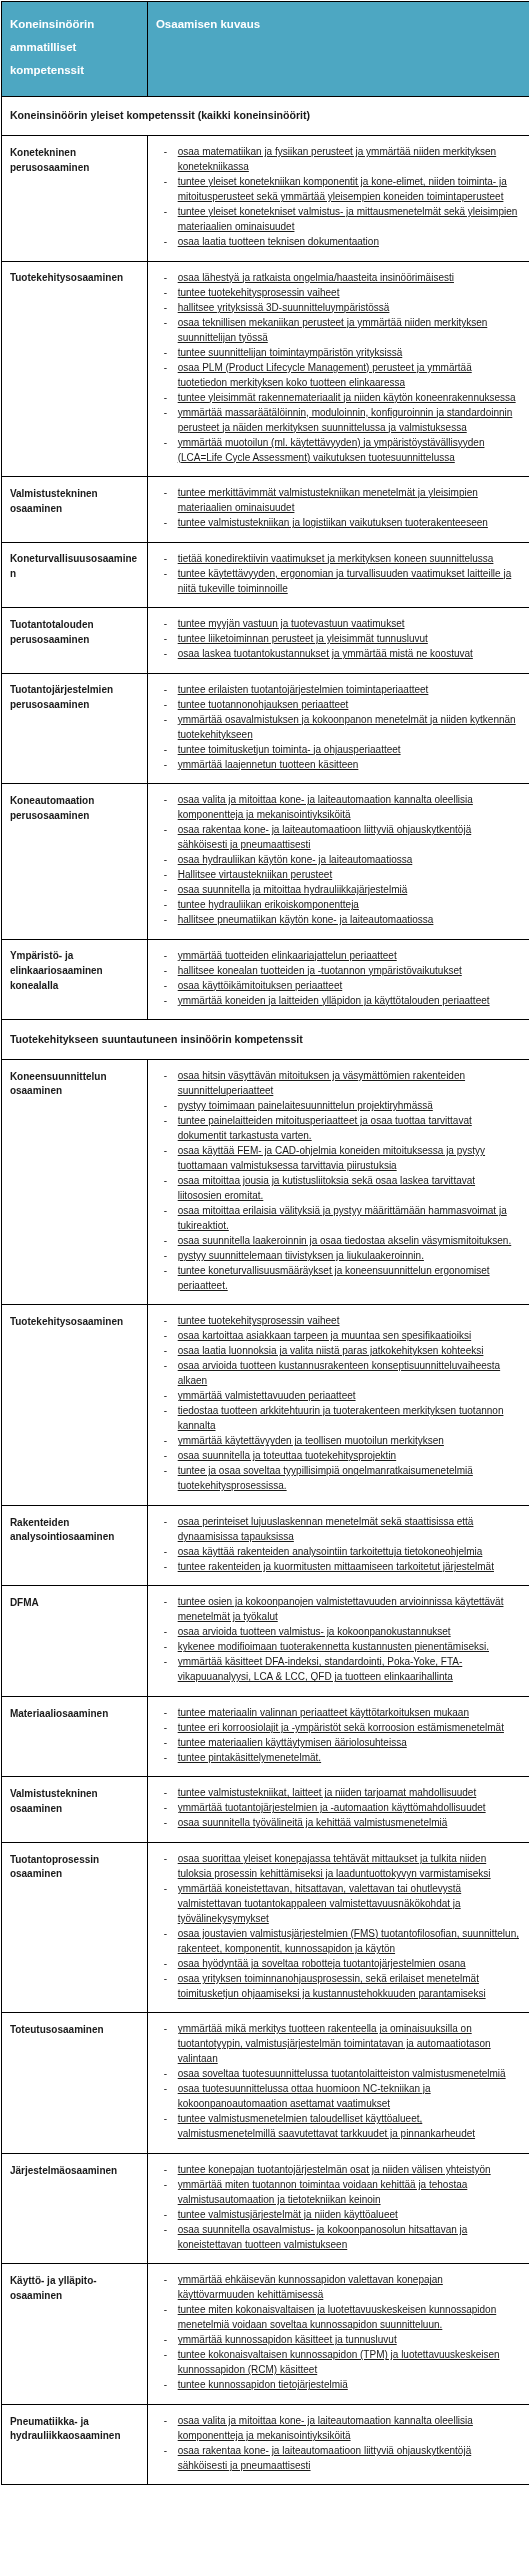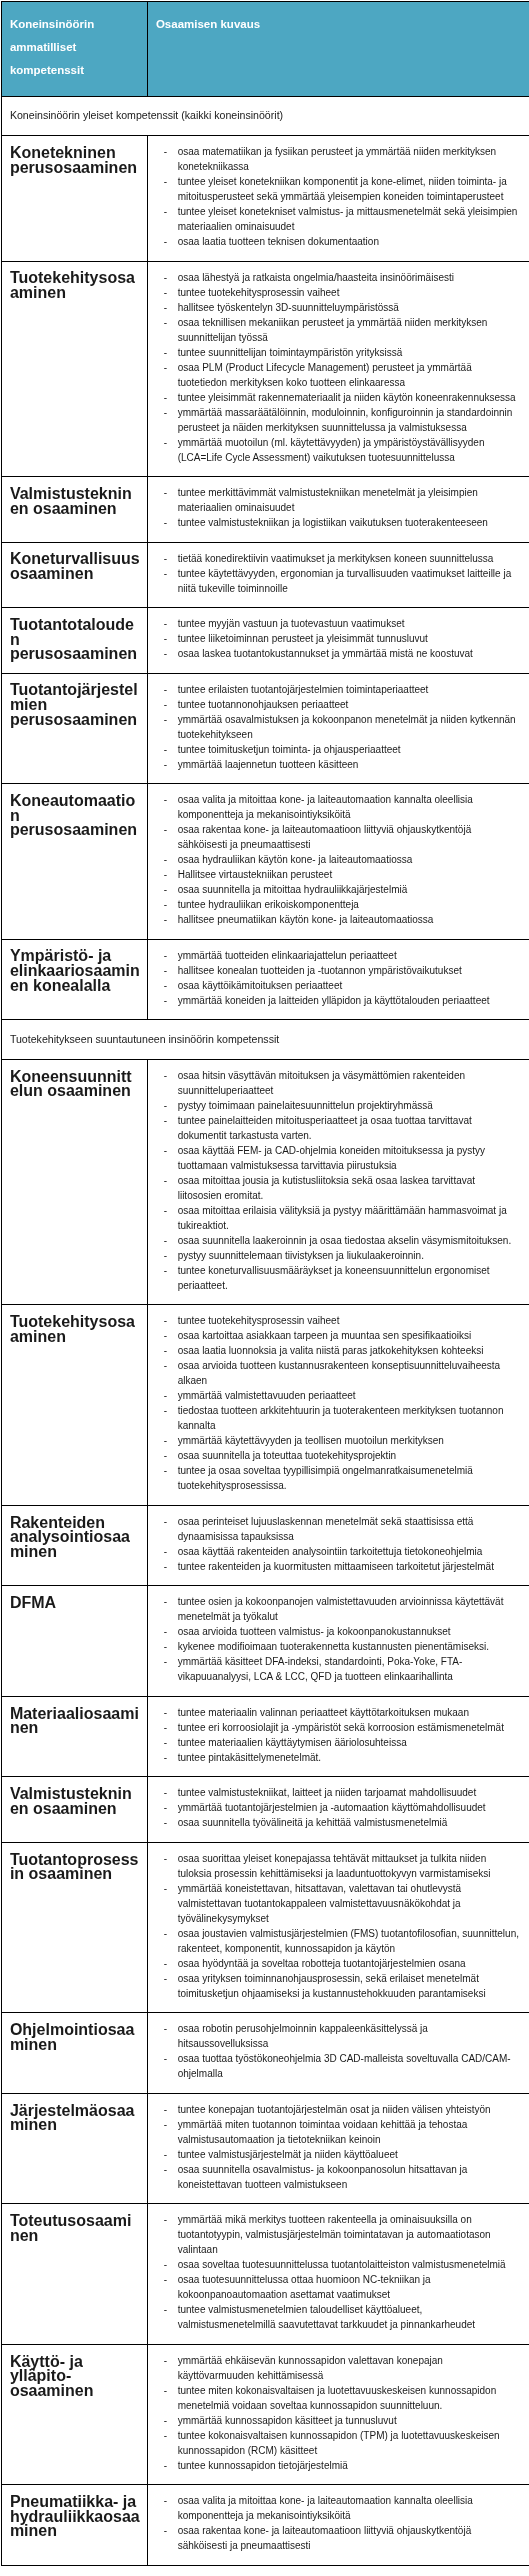--- a/index.html
+++ b/index.html
@@ -33,38 +33,39 @@
     background:var(--teal);
     color:#ffffff;
     font-size:11.5px;
     font-weight:bold;
     text-align:left;
     padding:11.5px 8.8px 13.2px 8px;
     line-height:23px;
   }
   td.section-title{
     font-size:10.6px;
-    font-weight:normal;
+    font-weight:bold;
     padding:11.5px 7px 13.2px 8px;
     line-height:14px;
   }
   td.cell-competence{
-    font-size:16px;
+    font-size:10px;
     font-weight:bold;
     padding:9.7px 7px 10.6px 8px;
     line-height:14.6px;
     word-wrap:break-word;
   }
   td.cell-desc{
     padding:8px 8.8px 11.5px 1.8px;
   }
   ul.items{
     margin:0;
     padding:0;
     list-style:none;
+    text-decoration:underline;
   }
   ul.items li{
     position:relative;
     font-size:10px;
     line-height:15px;
     padding-left:28px;
   }
   ul.items li::before{
     content:"-";
     position:absolute;
@@ -103,21 +104,21 @@
             </ul>
     </td>
   </tr>
 
   <tr class="data-row">
     <td class="cell-competence">Tuotekehitysosaaminen</td>
     <td class="cell-desc">
       <ul class="items">
               <li>osaa lähestyä ja ratkaista ongelmia/haasteita insinöörimäisesti</li>
               <li>tuntee tuotekehitysprosessin vaiheet</li>
-              <li>hallitsee työskentelyn 3D-suunnitteluympäristössä</li>
+              <li>hallitsee yrityksissä 3D-suunnitteluympäristössä</li>
               <li>osaa teknillisen mekaniikan perusteet ja ymmärtää niiden merkityksen suunnittelijan työssä</li>
               <li>tuntee suunnittelijan toimintaympäristön yrityksissä</li>
               <li>osaa PLM (Product Lifecycle Management) perusteet ja ymmärtää tuotetiedon merkityksen koko tuotteen elinkaaressa</li>
               <li>tuntee yleisimmät rakennemateriaalit ja niiden käytön koneenrakennuksessa</li>
               <li>ymmärtää massaräätälöinnin, moduloinnin, konfiguroinnin ja standardoinnin perusteet ja näiden merkityksen suunnittelussa ja valmistuksessa</li>
               <li>ymmärtää muotoilun (ml. käytettävyyden) ja ympäristöystävällisyyden (LCA=Life Cycle Assessment) vaikutuksen tuotesuunnittelussa</li>
             </ul>
     </td>
   </tr>
 
@@ -283,50 +284,41 @@
       <ul class="items">
               <li>osaa suorittaa yleiset konepajassa tehtävät mittaukset ja tulkita niiden tuloksia prosessin kehittämiseksi ja laaduntuottokyvyn varmistamiseksi</li>
               <li>ymmärtää koneistettavan, hitsattavan, valettavan tai ohutlevystä valmistettavan tuotantokappaleen valmistettavuusnäkökohdat ja työvälinekysymykset</li>
               <li>osaa joustavien valmistusjärjestelmien (FMS) tuotantofilosofian, suunnittelun, rakenteet, komponentit, kunnossapidon ja käytön</li>
               <li>osaa hyödyntää ja soveltaa robotteja tuotantojärjestelmien osana</li>
               <li>osaa yrityksen toiminnanohjausprosessin, sekä erilaiset menetelmät toimitusketjun ohjaamiseksi ja kustannustehokkuuden parantamiseksi</li>
             </ul>
     </td>
   </tr>
 
-  <tr class="data-row">
-    <td class="cell-competence">Ohjelmointiosaaminen</td>
-    <td class="cell-desc">
-      <ul class="items">
-              <li>osaa robotin perusohjelmoinnin kappaleenkäsittelyssä ja hitsaussovelluksissa</li>
-              <li>osaa tuottaa työstökoneohjelmia 3D CAD-malleista soveltuvalla CAD/CAM-ohjelmalla</li>
+
+  <tr class="data-row">
+    <td class="cell-competence">Toteutusosaaminen</td>
+    <td class="cell-desc">
+      <ul class="items">
+              <li>ymmärtää mikä merkitys tuotteen rakenteella ja ominaisuuksilla on tuotantotyypin, valmistusjärjestelmän toimintatavan ja automaatiotason valintaan</li>
+              <li>osaa soveltaa tuotesuunnittelussa tuotantolaitteiston valmistusmenetelmiä</li>
+              <li>osaa tuotesuunnittelussa ottaa huomioon NC-tekniikan ja kokoonpanoautomaation asettamat vaatimukset</li>
+              <li>tuntee valmistusmenetelmien taloudelliset käyttöalueet, valmistusmenetelmillä saavutettavat tarkkuudet ja pinnankarheudet</li>
             </ul>
     </td>
   </tr>
 
   <tr class="data-row">
     <td class="cell-competence">Järjestelmäosaaminen</td>
     <td class="cell-desc">
       <ul class="items">
               <li>tuntee konepajan tuotantojärjestelmän osat ja niiden välisen yhteistyön</li>
               <li>ymmärtää miten tuotannon toimintaa voidaan kehittää ja tehostaa valmistusautomaation ja tietotekniikan keinoin</li>
               <li>tuntee valmistusjärjestelmät ja niiden käyttöalueet</li>
               <li>osaa suunnitella osavalmistus- ja kokoonpanosolun hitsattavan ja koneistettavan tuotteen valmistukseen</li>
-            </ul>
-    </td>
-  </tr>
-
-  <tr class="data-row">
-    <td class="cell-competence">Toteutusosaaminen</td>
-    <td class="cell-desc">
-      <ul class="items">
-              <li>ymmärtää mikä merkitys tuotteen rakenteella ja ominaisuuksilla on tuotantotyypin, valmistusjärjestelmän toimintatavan ja automaatiotason valintaan</li>
-              <li>osaa soveltaa tuotesuunnittelussa tuotantolaitteiston valmistusmenetelmiä</li>
-              <li>osaa tuotesuunnittelussa ottaa huomioon NC-tekniikan ja kokoonpanoautomaation asettamat vaatimukset</li>
-              <li>tuntee valmistusmenetelmien taloudelliset käyttöalueet, valmistusmenetelmillä saavutettavat tarkkuudet ja pinnankarheudet</li>
             </ul>
     </td>
   </tr>
 
   <tr class="data-row">
     <td class="cell-competence">Käyttö- ja ylläpito-osaaminen</td>
     <td class="cell-desc">
       <ul class="items">
               <li>ymmärtää ehkäisevän kunnossapidon valettavan konepajan käyttövarmuuden kehittämisessä</li>
               <li>tuntee miten kokonaisvaltaisen ja luotettavuuskeskeisen kunnossapidon menetelmiä voidaan soveltaa kunnossapidon suunnitteluun.</li>

